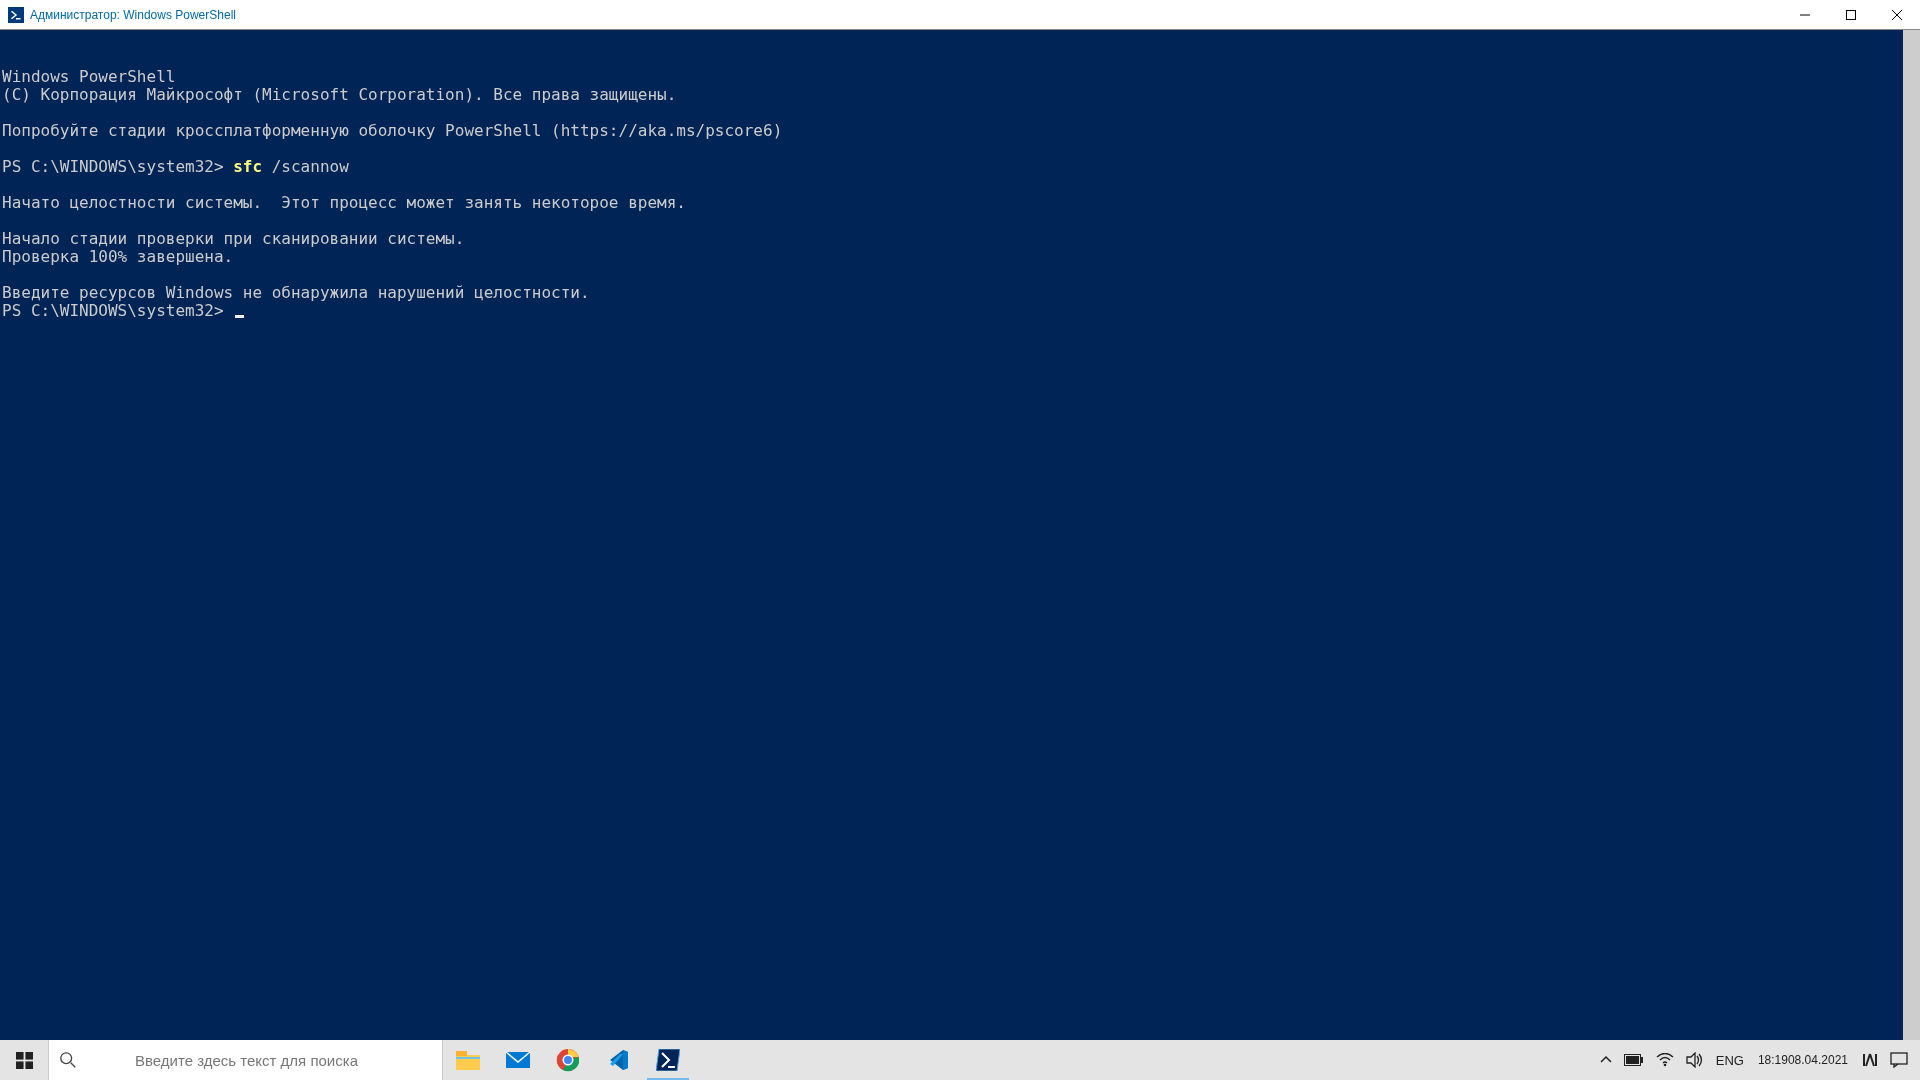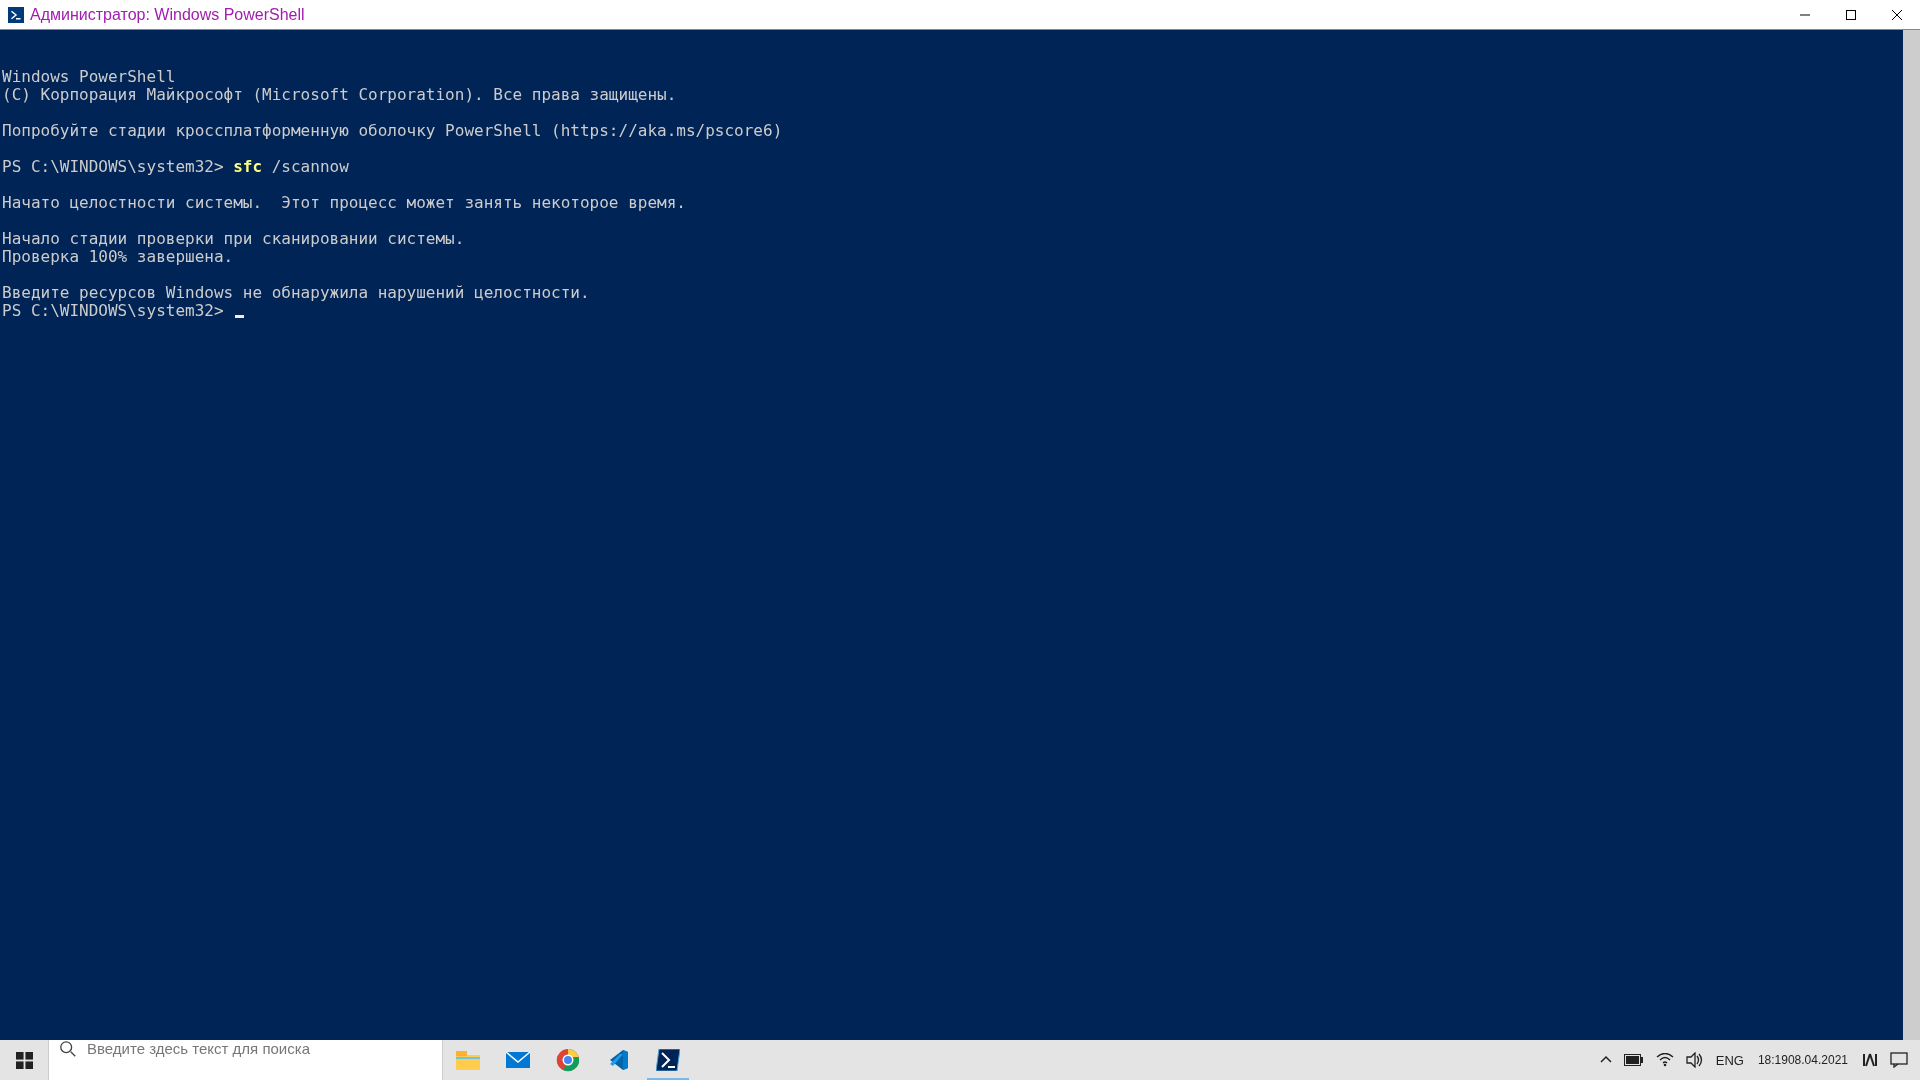--- a/index.html
+++ b/index.html
@@ -3,37 +3,37 @@
 <meta charset="utf-8">
 <style>
   * { margin:0; padding:0; box-sizing:border-box; }
   html,body { width:1920px; height:1080px; font-family:"Segoe UI",Tahoma,sans-serif; overflow:hidden; background:#000; }
   
   .window { position:absolute; inset:0; display:flex; flex-direction:column; }
   
   .titlebar { height:30px; background:#fff; display:flex; align-items:center; border-bottom:1px solid #888; }
   .titlebar .app-icon { width:16px; height:16px; margin:0 6px 0 8px; background:#003a7a; display:flex; align-items:center; justify-content:center; }
   .titlebar .app-icon svg{display:block}
-  .titlebar .title { font-size:16px; color:#a21caf; }
+  .titlebar .title { font-size:12px; color:#0369a1; }
   .win-controls { margin-left:auto; display:flex; }
   .win-btn { width:46px; height:30px; display:flex; align-items:center; justify-content:center; }
   .win-btn svg { stroke:#000; stroke-width:1; fill:none; }
   
   .console { flex:1; background:#012456; color:#ccc; font-family:Consolas,"Lucida Console",monospace; font-size:16px; line-height:18px; padding:2px 0 0 2px; white-space:pre; overflow:hidden; position:relative; }
   .console-inner{letter-spacing:0px;}
   .prompt { color:#ccc; }
   .cmd-yellow { color:#ffff80;font-weight:bold; }
   .cursor { display:inline-block; width:9px; height:3px; background:#eee; vertical-align:-2px; margin-left:2px; }
   
   .fake-scroll{position:absolute;right:0;top:0;bottom:0;width:17px;background:#f0f0f0;}
   .fake-scroll .thumb{position:absolute;left:0;right:0;top:0;height:100%;background:#cdcdcd;}
   
   .taskbar { height:40px; background:#e4e4e4; display:flex; align-items:center; font-size:13px; color:#222; }
   .tb-start { width:48px; height:40px; display:flex; align-items:center; justify-content:center; }
-  .tb-search { height:40px; width:395px; background:#fff; display:flex; padding:0 10px; border:1px solid #ccc; border-top:none;border-bottom:none;}
+  .tb-search { height:40px; width:395px; background:#fff; display:flex; align-items:center; padding:0 10px; border:1px solid #ccc; border-top:none;border-bottom:none;gap:48px;}
   .tb-search .mag { margin-right:10px; }
   .tb-search .ph { color:#777; font-size:15px; }
   .tb-apps { display:flex; height:40px; }
   .tb-app { width:50px; height:40px; display:flex; align-items:center; justify-content:center; position:relative; }
   .tb-app.active::after{content:"";position:absolute;bottom:0;left:4px;right:4px;height:2px;background:#76b9ed;}
   .tb-tray { margin-left:auto; display:flex; align-items:center; height:22px; }
   .tray-item { padding:0 6px; height:40px; display:flex; align-items:center; justify-content:center; font-size:12px; color:#222;}
   .tray-clock { display:flex; flex-direction:row; align-items:center; justify-content:center; padding:0 8px; font-size:12px; line-height:13px; }
   svg{display:block}
 </style>

